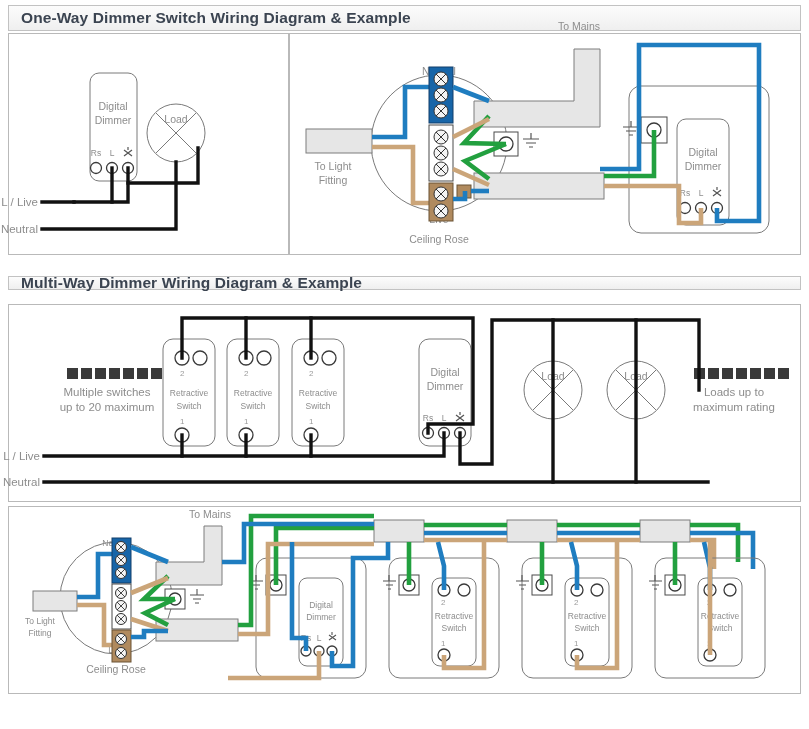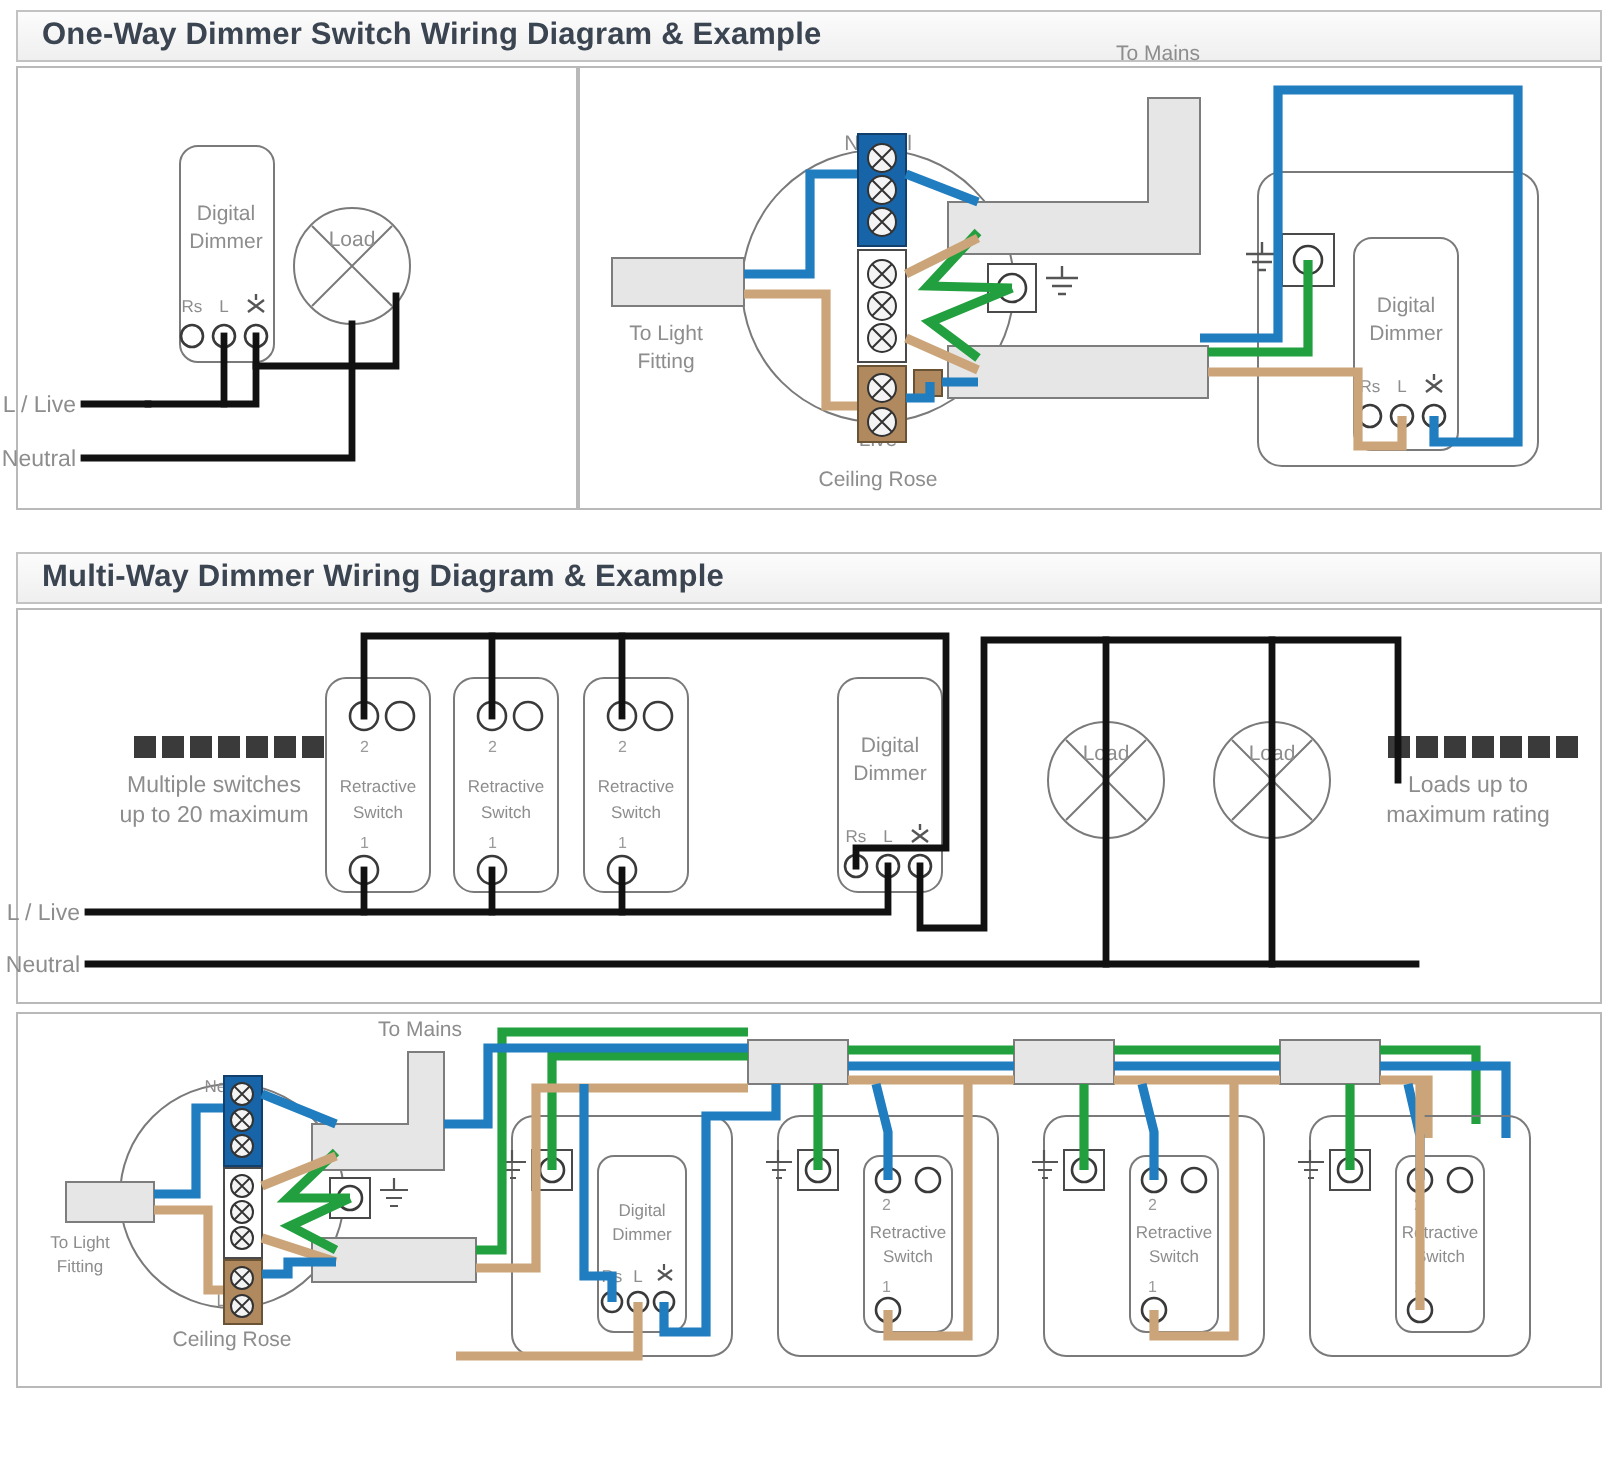--- a/index.html
+++ b/index.html
@@ -148,21 +148,21 @@
     <circle class="hole" cx="365" cy="97" r="7"></circle>
     <g>
       <path d="M334,94 h16 M337,98 h10 M340,102 h4 M342,88 v6" stroke="#555" stroke-width="1.2" fill="none"></path>
     </g>
 
     <path class="w-green" d="M315,143 L365,143 L365,97"></path>
     <path class="w-tan" d="M315,153 L390,153 L390,190 L412,190 L412,175"></path>
     <path class="w-blue" d="M311,136 L350,136 L350,12 L470,12 L470,188 L428,188 L428,175"></path>
   </svg>
 
-  <div class="bar" style="left:8px;top:276px;width:793px;height:26px;">
+  <div class="bar" style="left:8px;top:276px;width:793px;height:14px;">
     <span class="bartext">Multi-Way Dimmer Wiring Diagram &amp; Example</span>
   </div>
 
   <div class="panel" style="left:8px;top:304px;width:793px;height:198px;"></div>
 
   <svg width="793" height="198" style="left:8px;top:304px;">
 
     <g>
       <rect class="sq" x="59" y="64" width="11" height="11"></rect>
       <rect class="sq" x="73" y="64" width="11" height="11"></rect>

